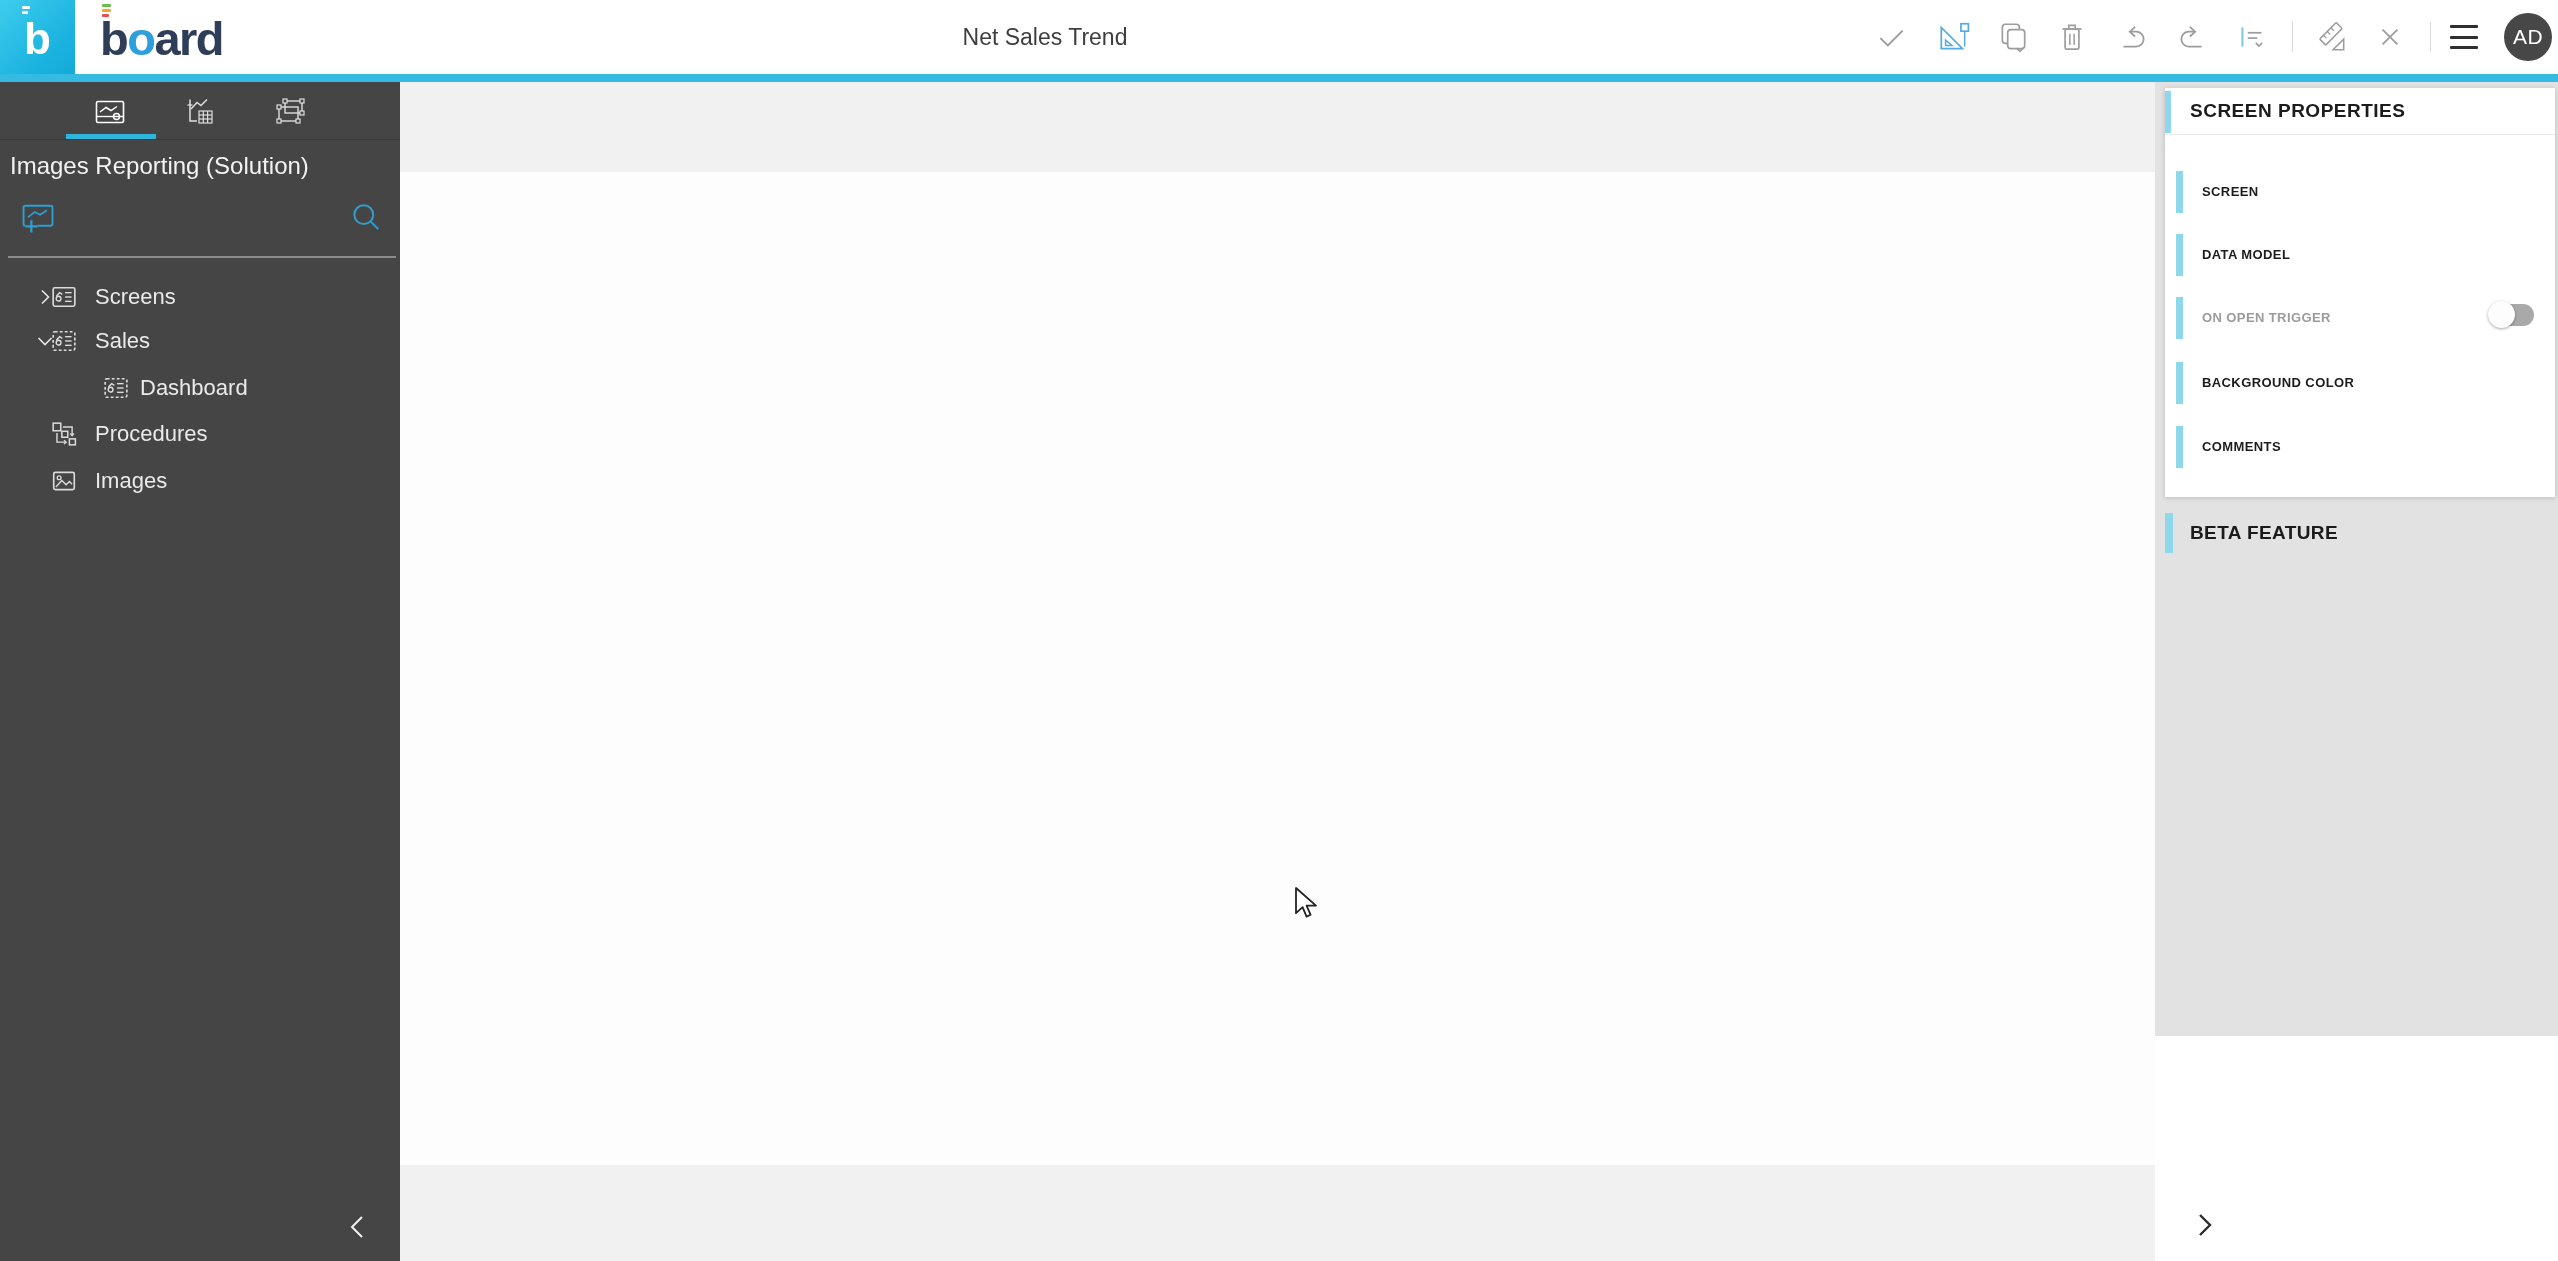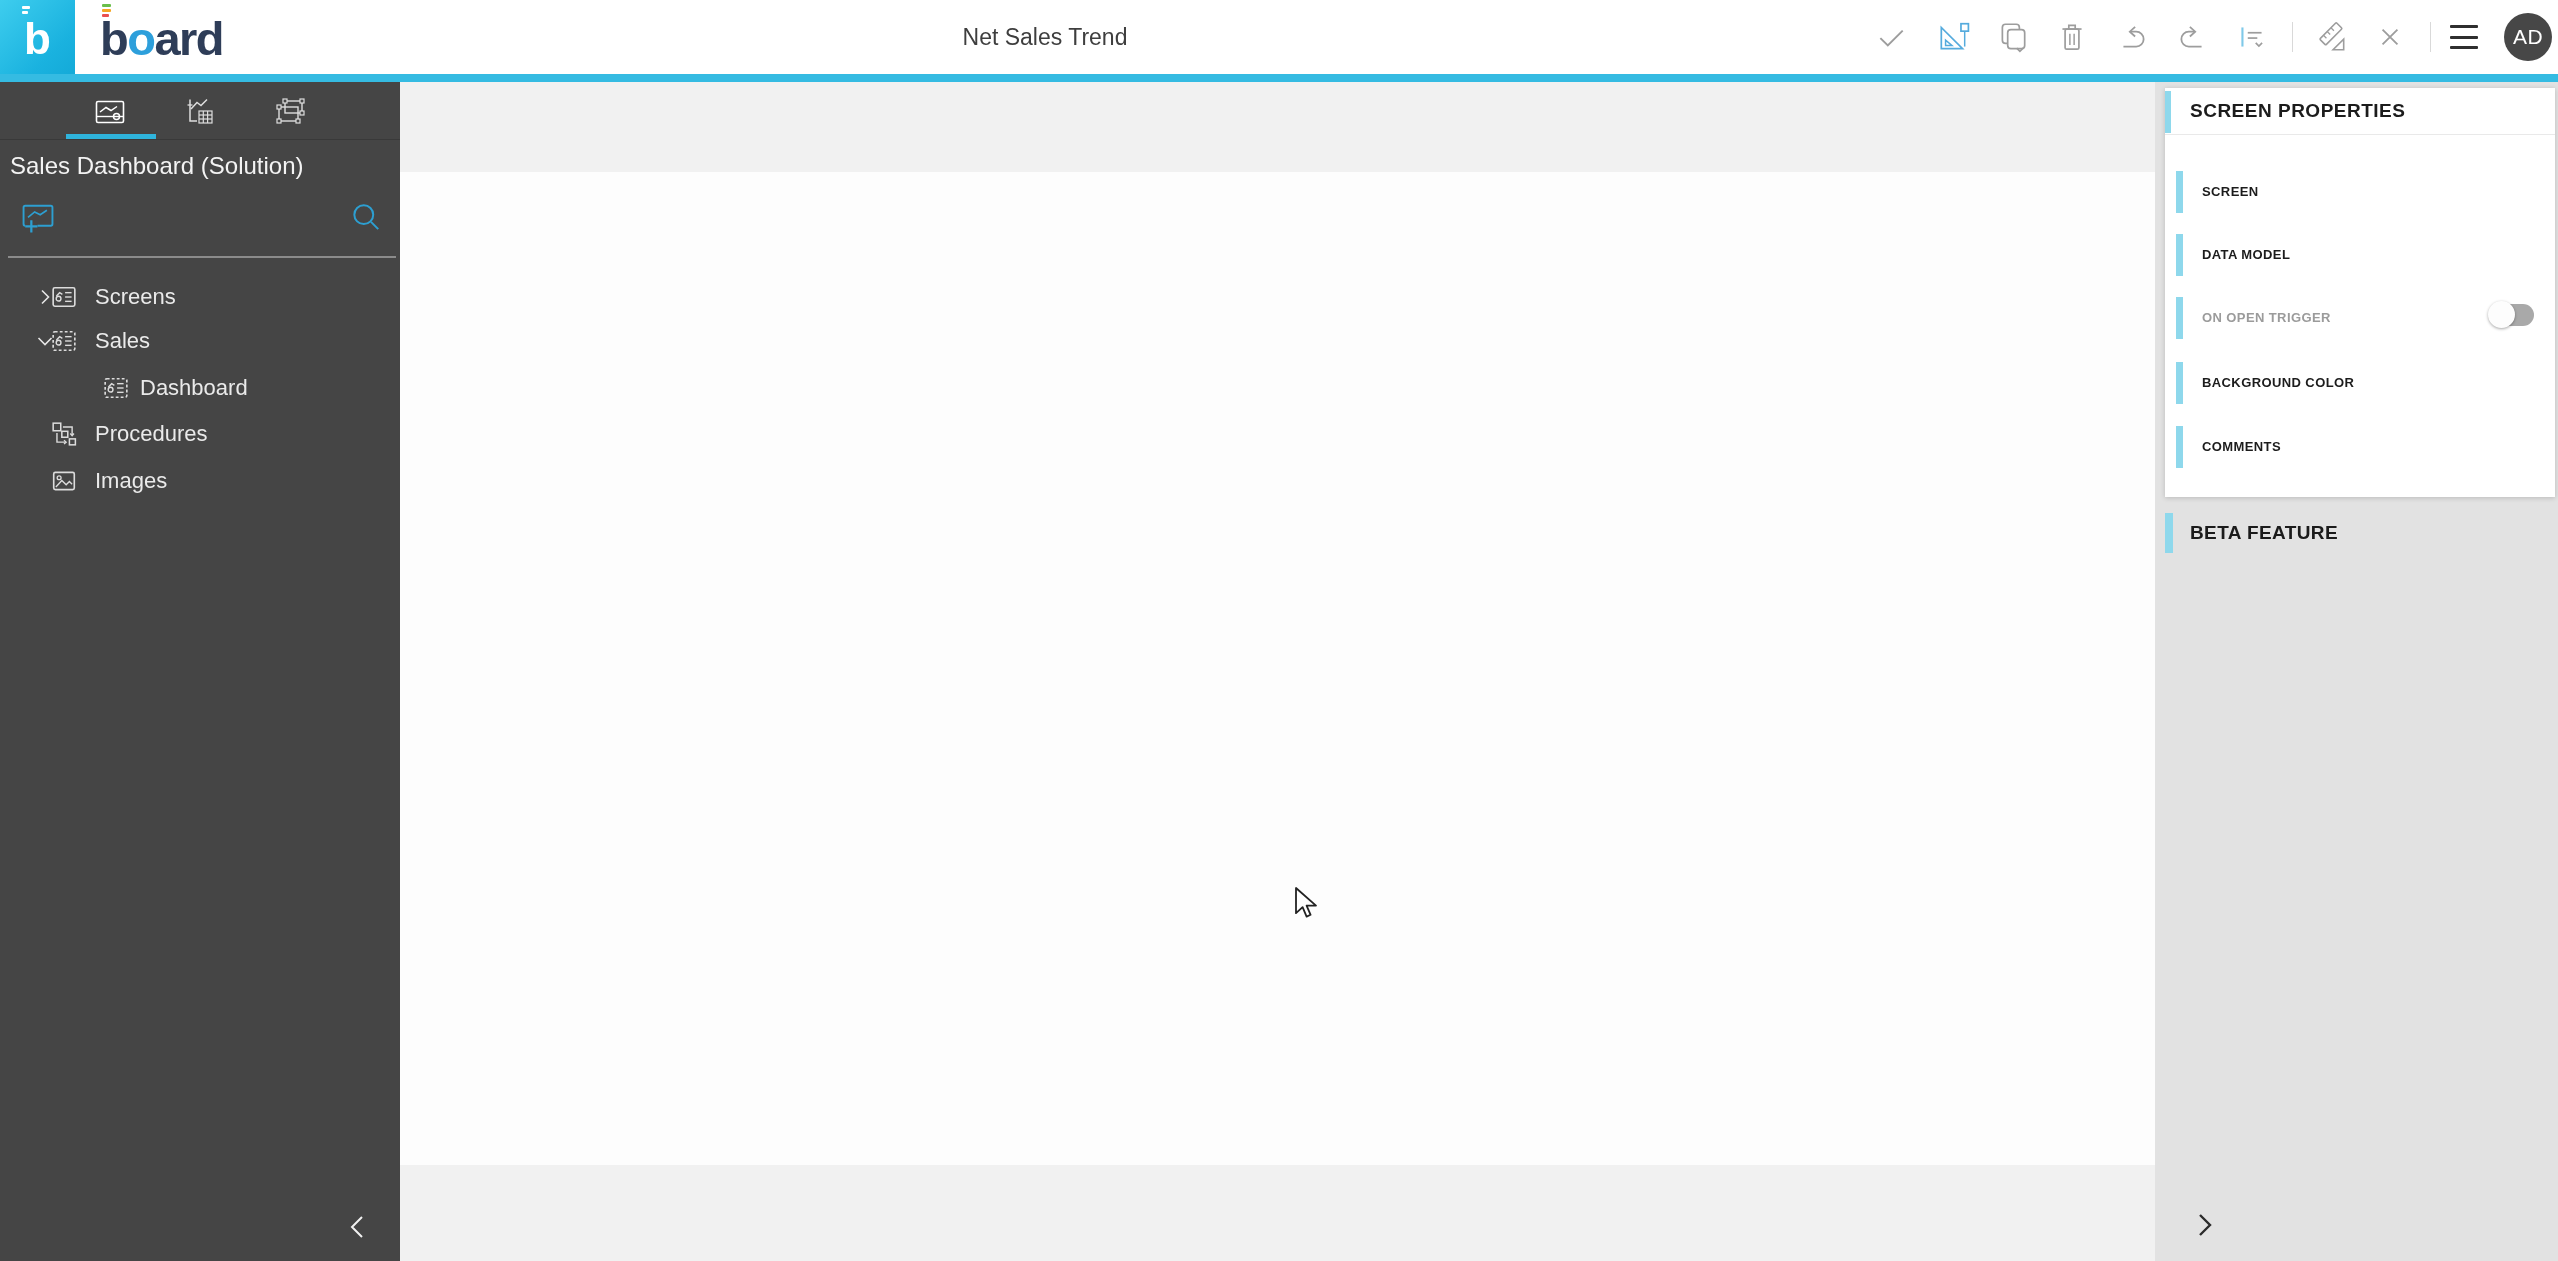--- a/index.html
+++ b/index.html
@@ -50,21 +50,21 @@
   .tree-row.child .tree-icon{left:103px;}
   .tree-row.child .tree-label{left:140px;}
   #sidebar-collapse{left:343px;top:1129px;width:32px;height:32px;color:#f2f2f2;cursor:pointer;}
 
   
   #workspace{left:400px;top:82px;width:1755px;height:1179px;background:#f1f1f1;}
   #canvas-page{left:0;top:90px;width:1755px;height:993px;background:#fdfdfd;}
   #cursor{left:893px;top:804px;pointer-events:none;}
 
   
-  #prop-panel{left:2155px;top:82px;width:403px;height:1179px;background:#e2e2e2;}
+  #prop-panel{left:2155px;top:82px;width:403px;height:954px;background:#e2e2e2;}
   #prop-card{left:10px;top:6px;width:390px;height:409px;background:#ffffff;box-shadow:0 1px 5px rgba(0,0,0,.18);}
   #prop-header-accent{left:0;top:3px;width:6px;height:42px;background:#8ed8ec;}
   #prop-header{left:25px;top:0;height:46px;line-height:46px;font-size:19px;font-weight:700;color:#1c1c1c;letter-spacing:.5px;}
   #prop-header-divider{left:0;top:46px;width:390px;height:1px;background:#e9e9e9;}
   .prop-item{left:0;width:390px;height:44px;position:absolute;cursor:pointer;}
   .prop-accent{position:absolute;left:11px;top:1px;width:7px;height:42px;background:#8ed8ec;}
   .prop-label{position:absolute;left:37px;top:0;height:44px;line-height:44px;font-size:13px;font-weight:700;color:#1c1c1c;letter-spacing:.4px;white-space:nowrap;}
   .prop-label.disabled{color:#9b9b9b;}
   #toggle{left:333px;top:8px;width:36px;height:22px;border-radius:11px;background:#a9a9a9;position:absolute;cursor:pointer;}
   #toggle-knob{position:absolute;left:-10px;top:-3px;width:27px;height:27px;border-radius:50%;background:#fdfdfd;
@@ -210,21 +210,21 @@
         <rect x="3" y="9" width="4" height="4"></rect>
           <rect x="22" y="23" width="4" height="4"></rect>
         <rect x="3" y="23" width="4" height="4"></rect>
           <rect x="26" y="15" width="4" height="4"></rect>
       </g>
     </svg>
   </div>
   <div id="tab-underline" class="abs"></div>
   <div id="tabs-divider" class="abs"></div>
 
-  <div id="solution-name" class="abs">Sales Dashboard (Solution)</div>
+  <div id="solution-name" class="abs">Images Reporting (Solution)</div>
 
   <div class="side-icon-btn abs" style="left:18px;">
     <svg viewBox="0 0 36 36" width="40" height="40">
       <rect x="5" y="7" width="26" height="18" rx="1.5" fill="none" stroke="currentColor" stroke-width="1.7"></rect>
       <path d="M9 17.5 L15 12.5 L20 15 L26 11" fill="none" stroke="currentColor" stroke-width="1.5"></path>
       <path d="M12 20 v11 M6.5 25.5 h11" stroke="#454545" stroke-width="6"></path>
       <path d="M12 20 v11 M6.5 25.5 h11" stroke="currentColor" stroke-width="2"></path>
     </svg>
   </div>
   <div class="side-icon-btn abs" style="left:346px;">

